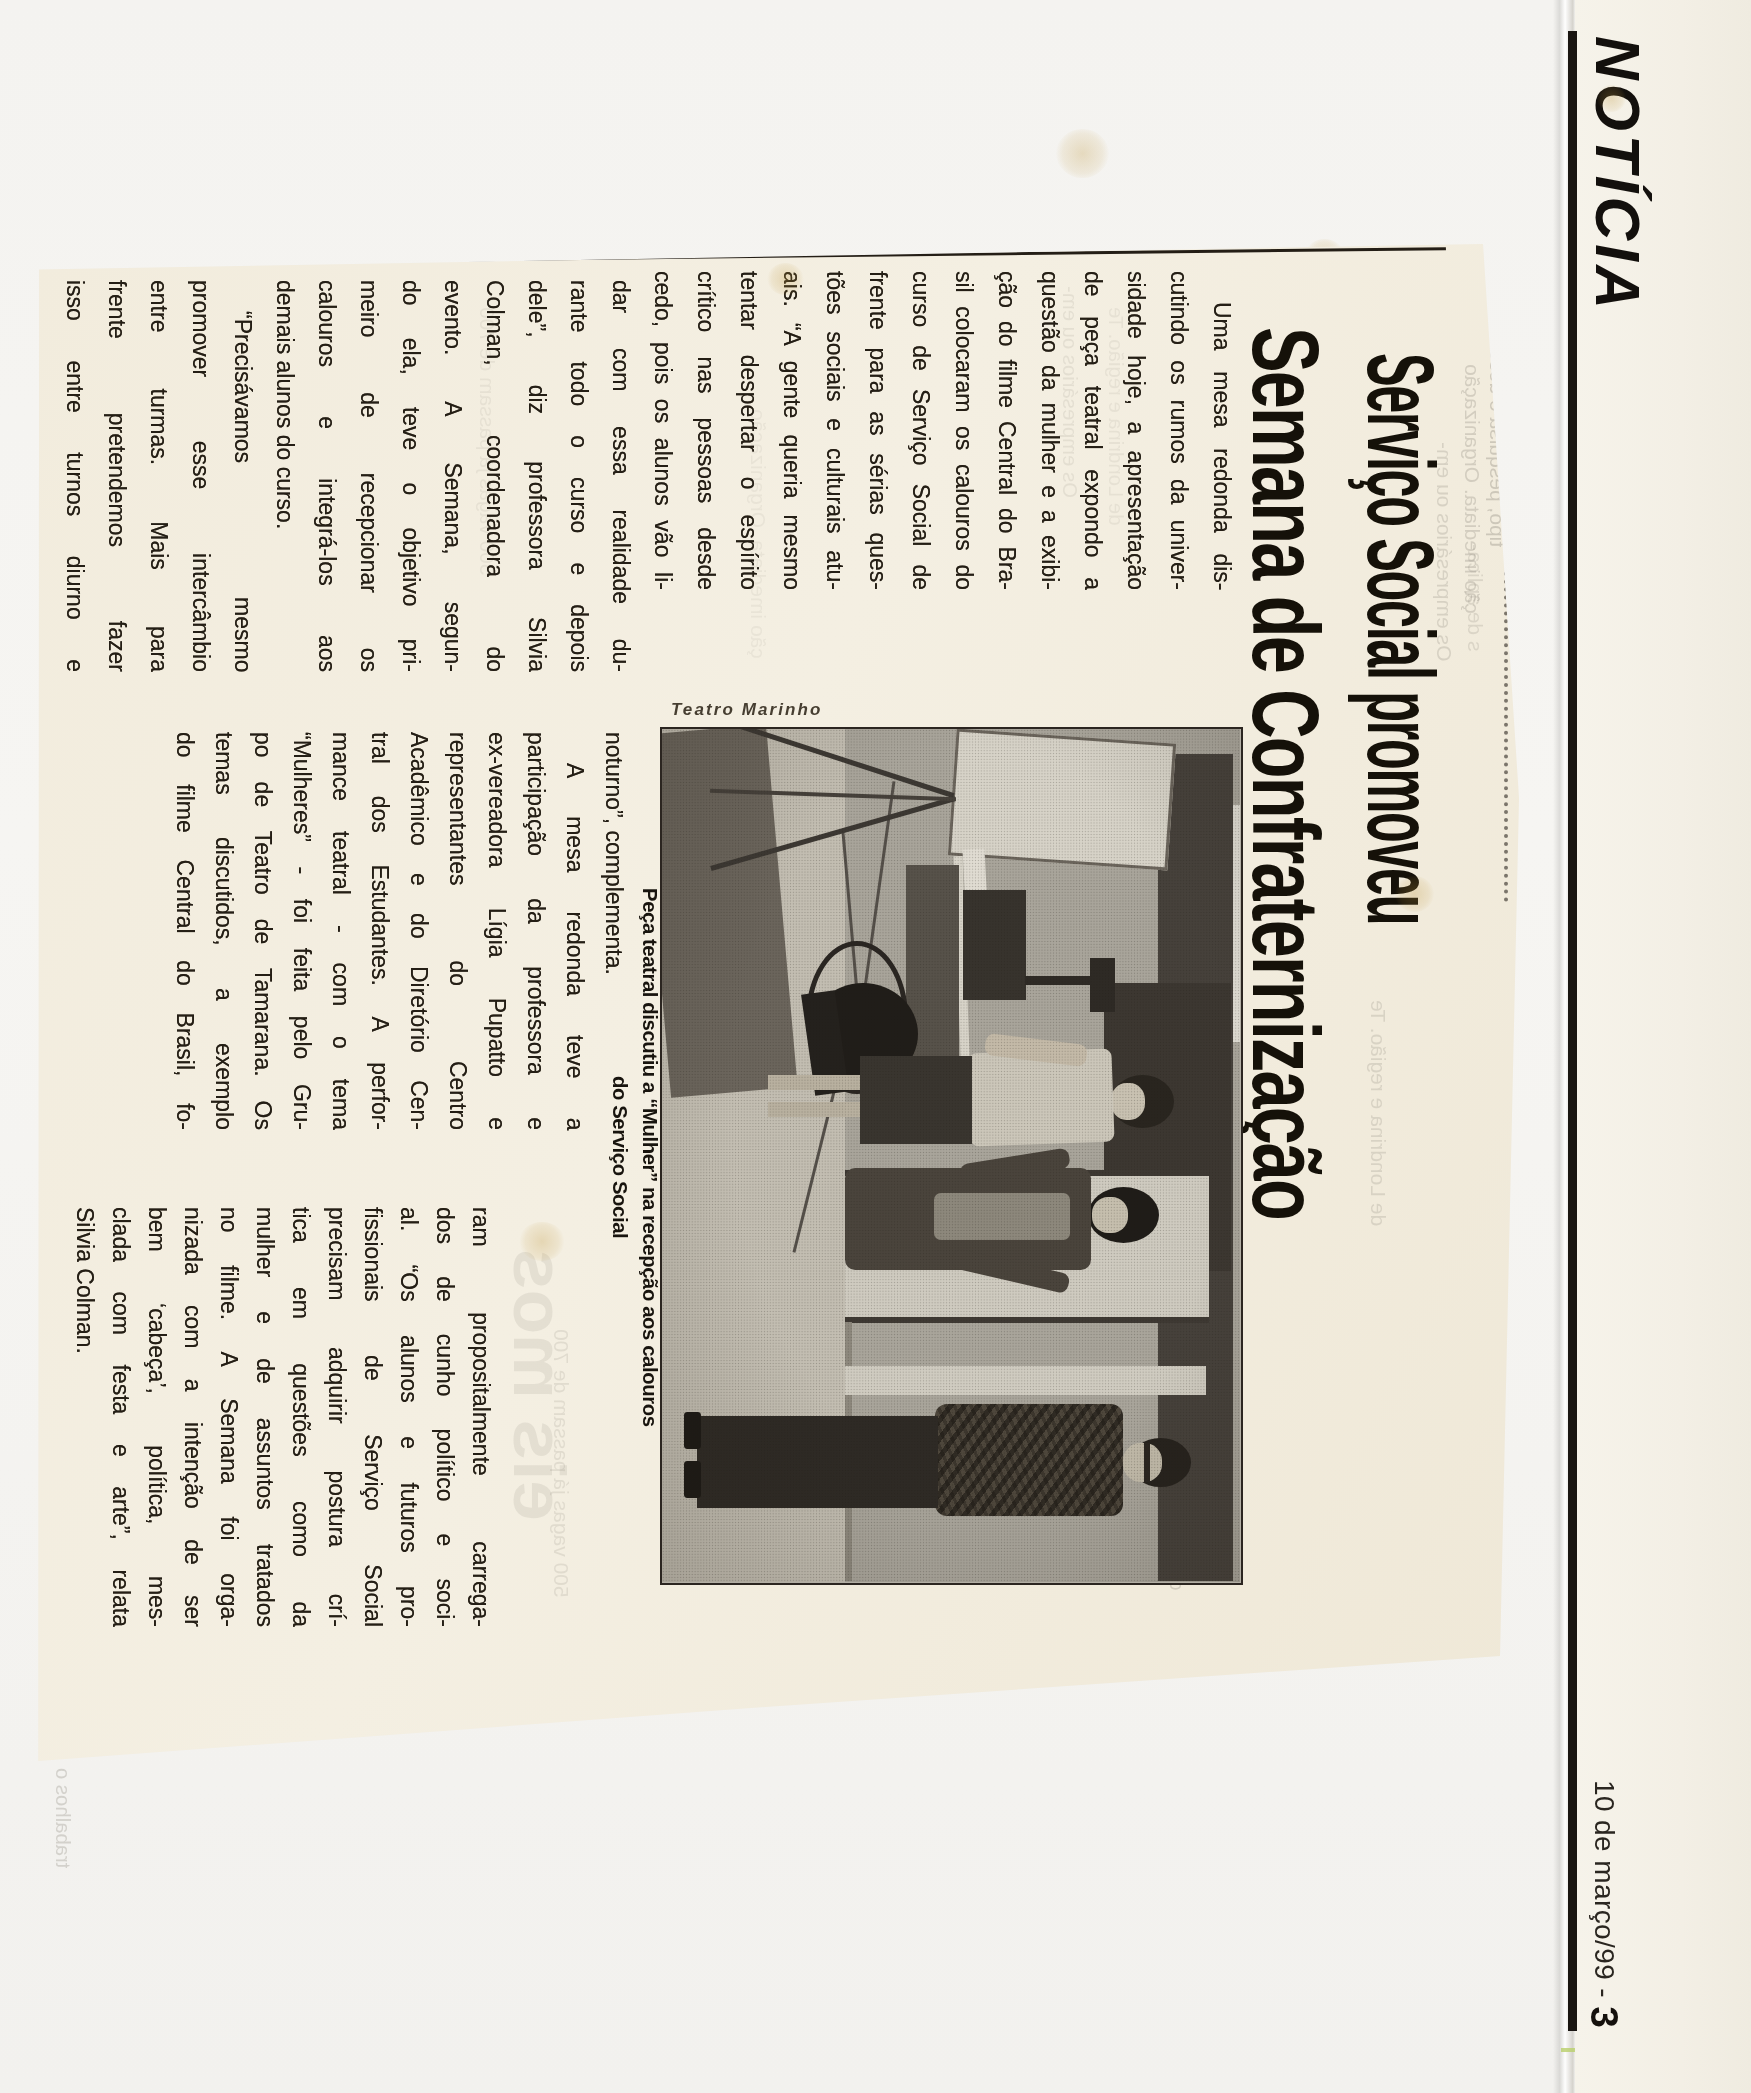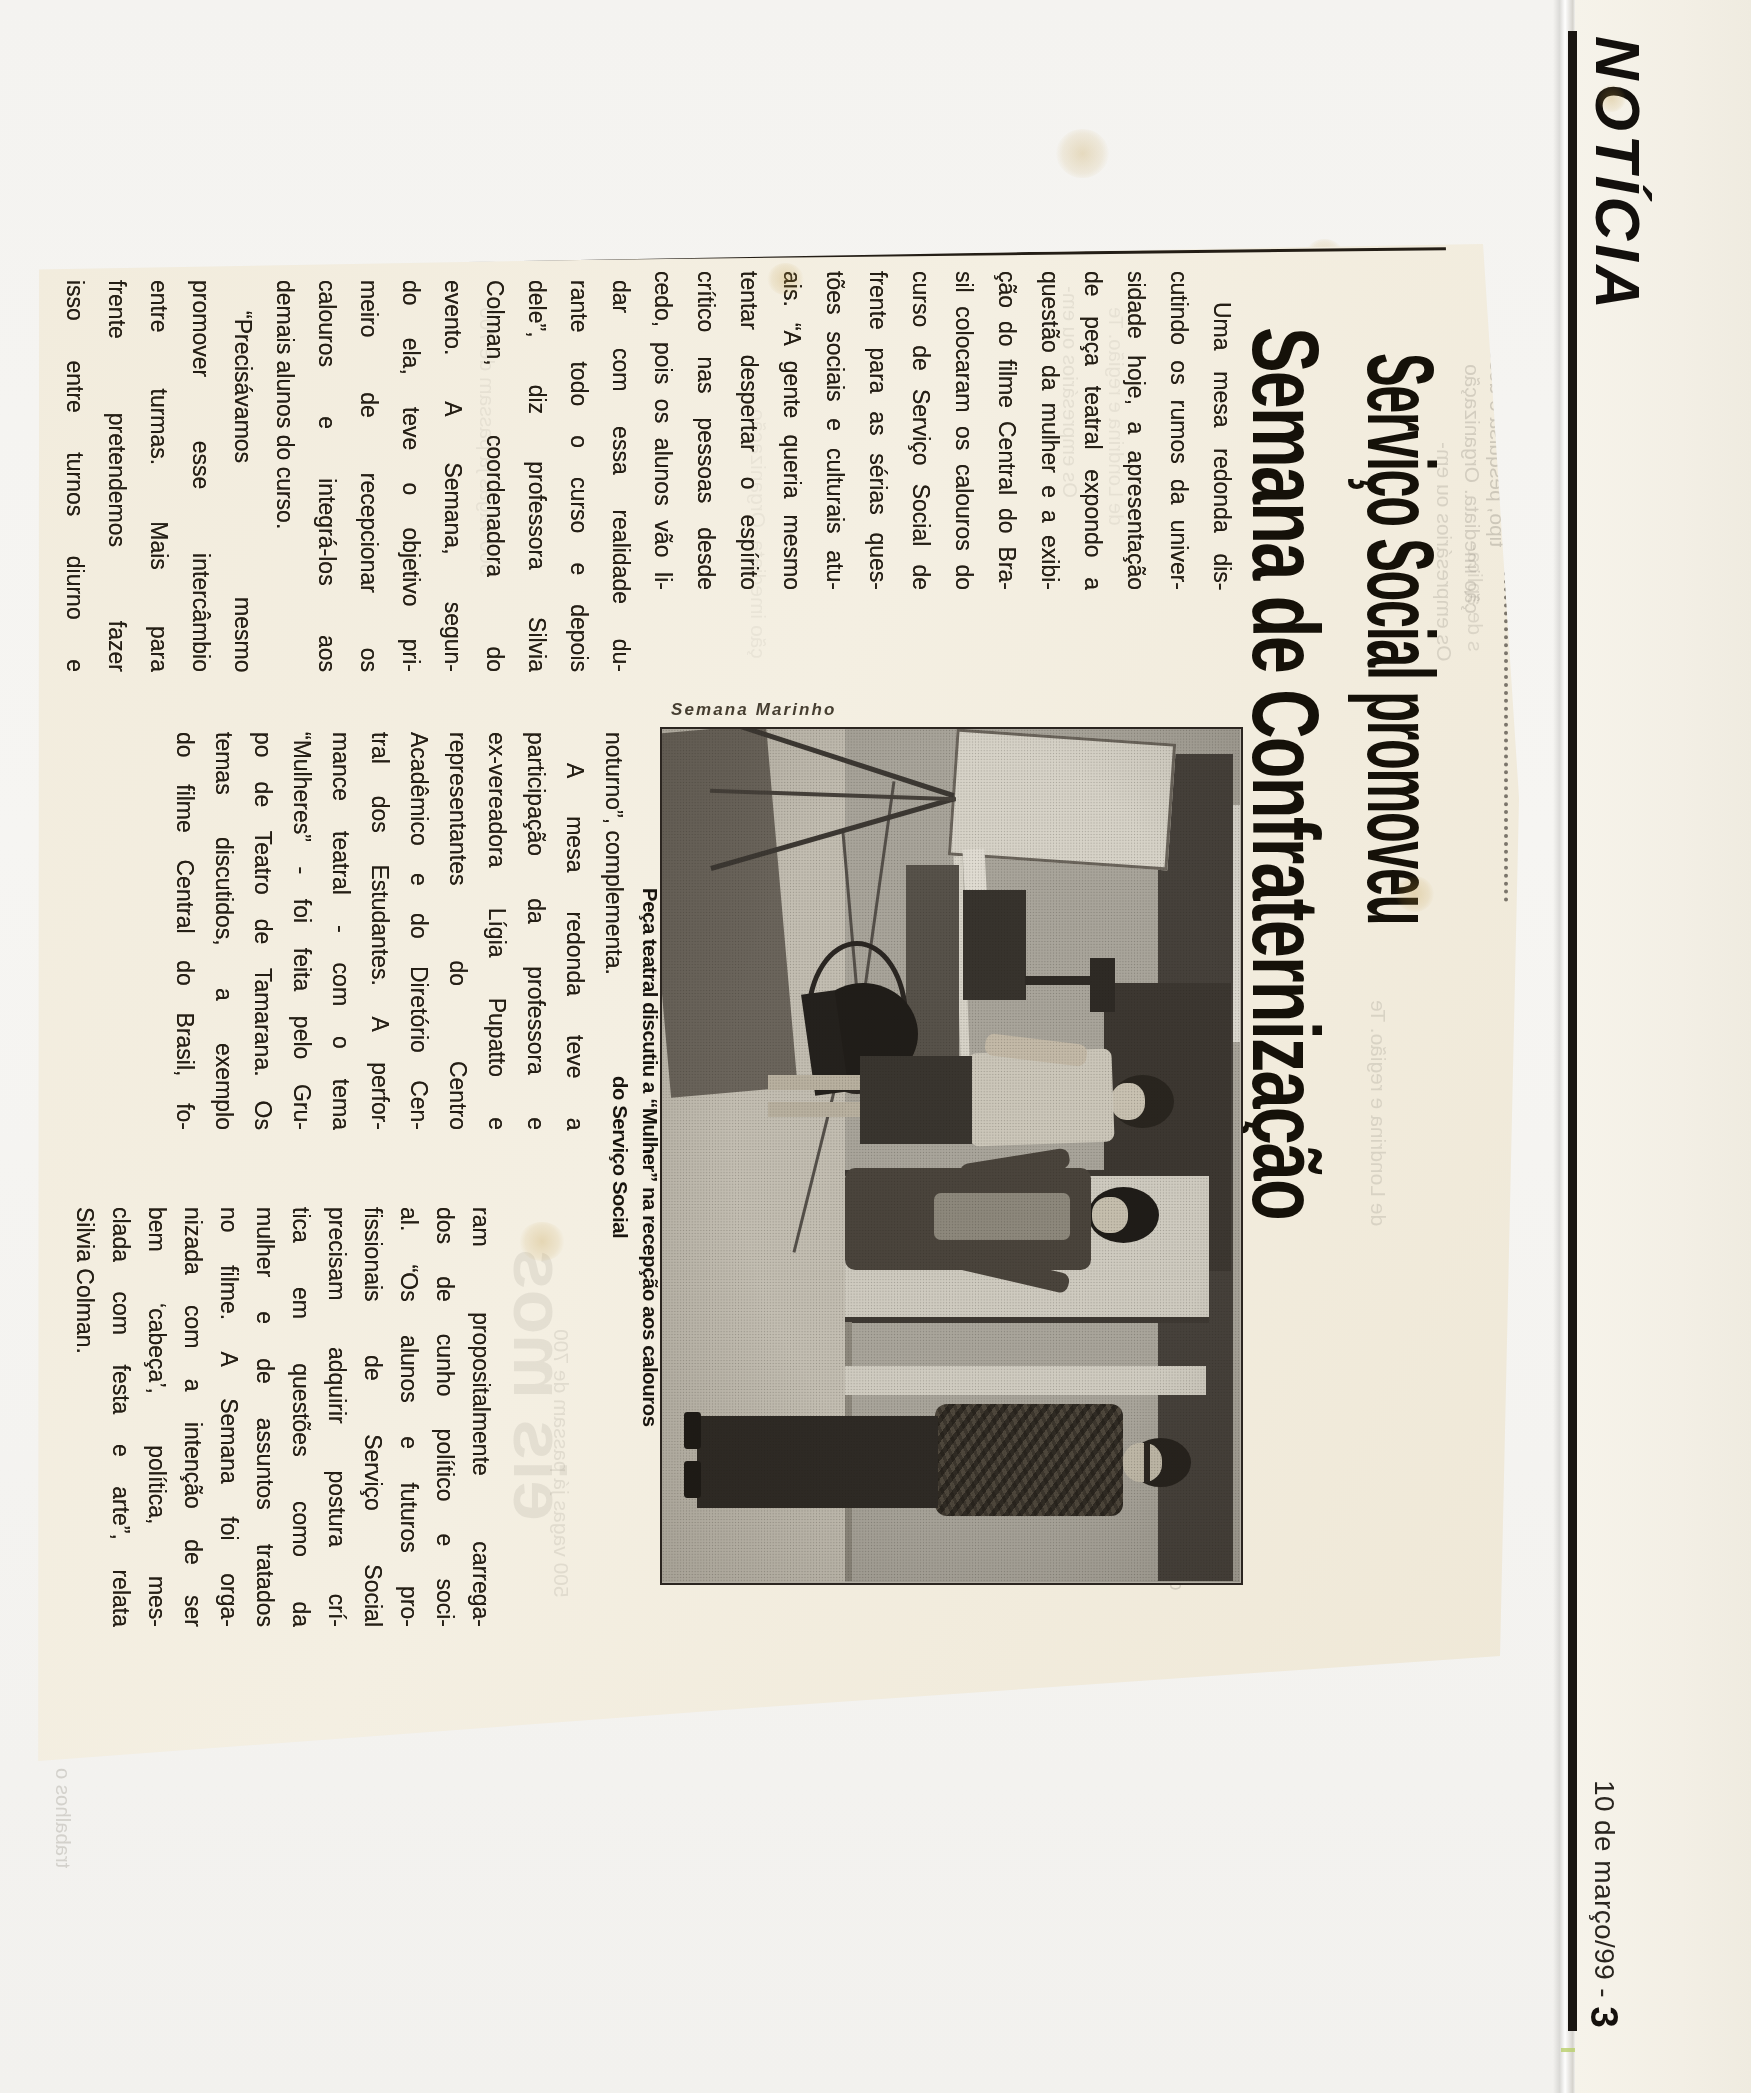--- a/index.html
+++ b/index.html
@@ -169,21 +169,21 @@
         <div class="ln" data-name="article-text-line">precisam adquirir postura crí-</div>
         <div class="ln" data-name="article-text-line">tica em questões como da</div>
         <div class="ln" data-name="article-text-line">mulher e de assuntos tratados</div>
         <div class="ln" data-name="article-text-line">no filme. A Semana foi orga-</div>
         <div class="ln" data-name="article-text-line">nizada com a intenção de ser</div>
         <div class="ln" data-name="article-text-line">bem ‘cabeça’, política, mes-</div>
         <div class="ln" data-name="article-text-line">clada com festa e arte”, relata</div>
         <div class="ln flush" data-name="article-text-line">Silvia Colman.</div>
       </div>
 
-    <div class="credit" data-name="photo-credit">Semana Marinho</div>
+    <div class="credit" data-name="photo-credit">Teatro Marinho</div>
 
     <div class="photo" data-name="article-photo">
       <div class="photo-inner" data-name="photo-scene">
 
         <div class="ph" style="left:0;top:0;width:853px;height:398px;background:#a9a59b;" data-name="photo-wall"></div>
         <div class="ph" style="left:76px;top:0;width:237px;height:17px;background:#dedbd2;" data-name="photo-wall-highlight"></div>
         <div class="ph" style="left:25.4px;top:6.8px;width:827px;height:75px;background:#46413b;" data-name="photo-dark-band"></div>
         <div class="ph" style="left:254px;top:8.5px;width:288px;height:127px;background:#3c3731;" data-name="photo-dark-panel"></div>
 
         <div class="ph" style="left:441px;top:30.5px;width:153px;height:407px;background:#cfcbc0;border-left:6px solid #3e3933;border-right:6px solid #3e3933;" data-name="photo-door"></div>

